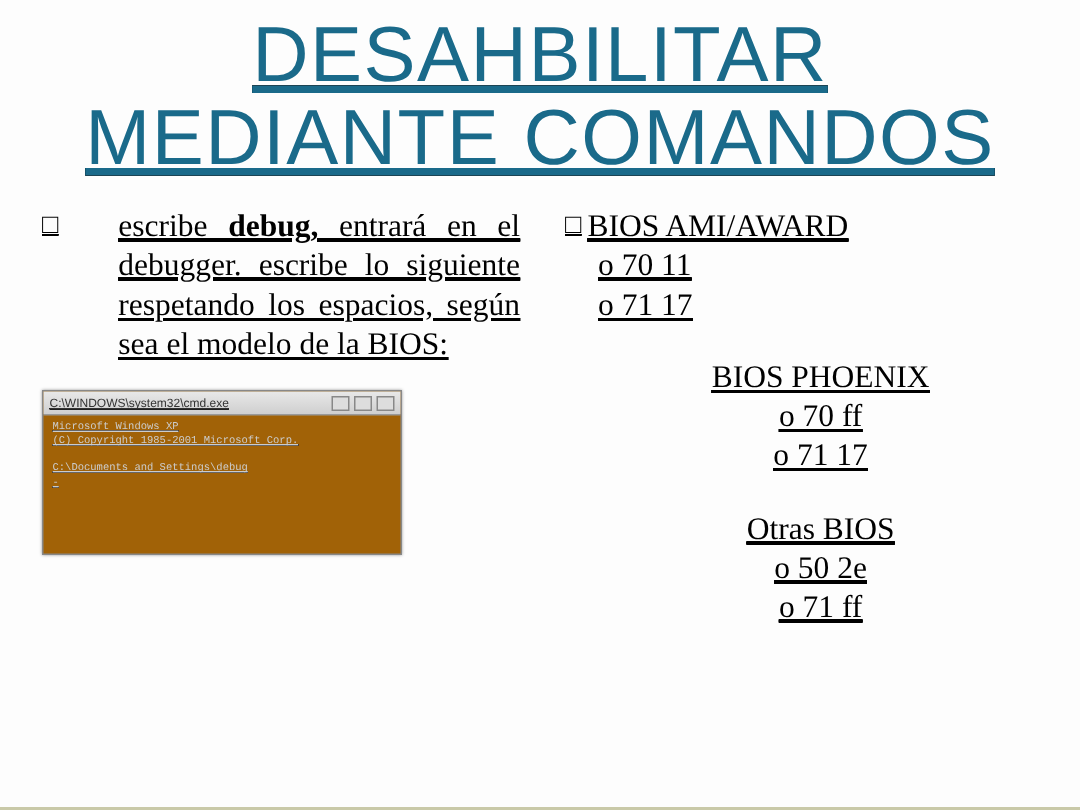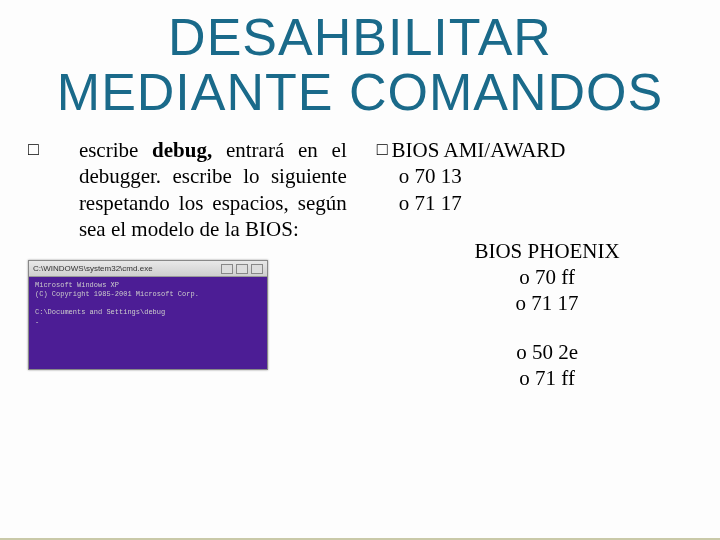--- a/index.html
+++ b/index.html
@@ -1,15 +1,15 @@
 <!DOCTYPE html>
 <html><head>
 <meta charset="utf-8">
 <style>
-  * { margin: 0; padding: 0; box-sizing: border-box; }
+  * { margin: 0; padding: 0; box-sizing: border-box; text-decoration: underline; }
   body {
     width: 720px;
     height: 540px;
     background: #fdfdfd;
     font-family: Georgia, 'Times New Roman', serif;
     position: relative;
     overflow: hidden;
   }
   .slide {
     width: 100%;
@@ -64,21 +64,21 @@
     align-items: flex-start;
   }
   .right-lines {
     margin-left: 22px;
   }
   .section-gap { margin-top: 22px; text-align: center; }
   .terminal-img {
     margin-top: 18px;
     width: 240px;
     height: 110px;
-    background: #4c1d95;
+    background: #a16207;
     border: 1px solid #888;
     position: relative;
     box-shadow: 0 0 2px rgba(0,0,0,0.4);
   }
   .terminal-titlebar {
     height: 16px;
     background: linear-gradient(#e8e8e8, #cfcfcf);
     border-bottom: 1px solid #999;
     display: flex;
     align-items: center;
@@ -145,31 +145,32 @@
     </div>
 
     <div class="col col-right">
       <div class="right-content">
 
         <div class="right-heading">
           <span class="bullet-marker">□</span>
           <span>BIOS AMI/AWARD</span>
         </div>
         <div class="right-lines">
-          <div>o 70 13</div>
+          <div>o 70 11</div>
           <div>o 71 17</div>
         </div>
 
         <div class="right-lines section-gap">
           <div>BIOS PHOENIX</div>
           <div>o 70 ff</div>
           <div>o 71 17</div>
         </div>
 
         <div class="right-lines section-gap">
+          <div>Otras BIOS</div>
           <div>o 50 2e</div>
           <div>o 71 ff</div>
         </div>
 
       </div>
     </div>
 
   </div>
 
   <div class="bottom-border"></div>

